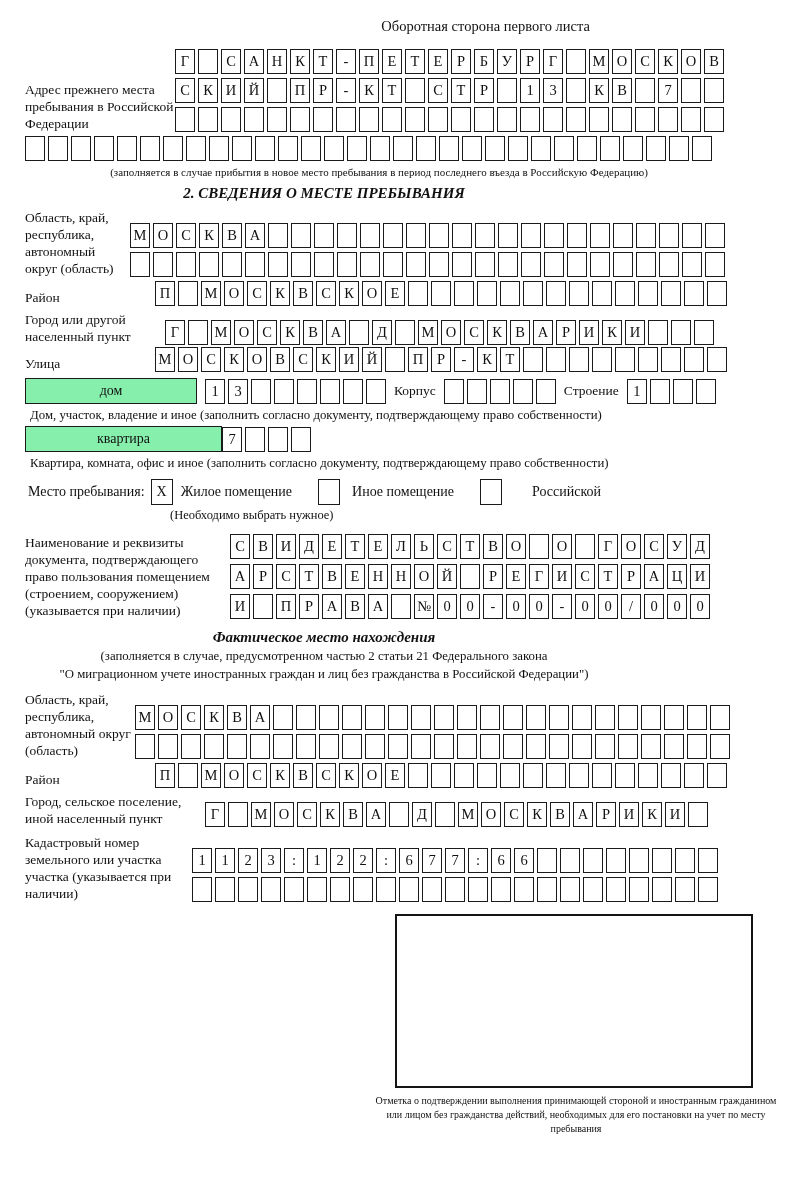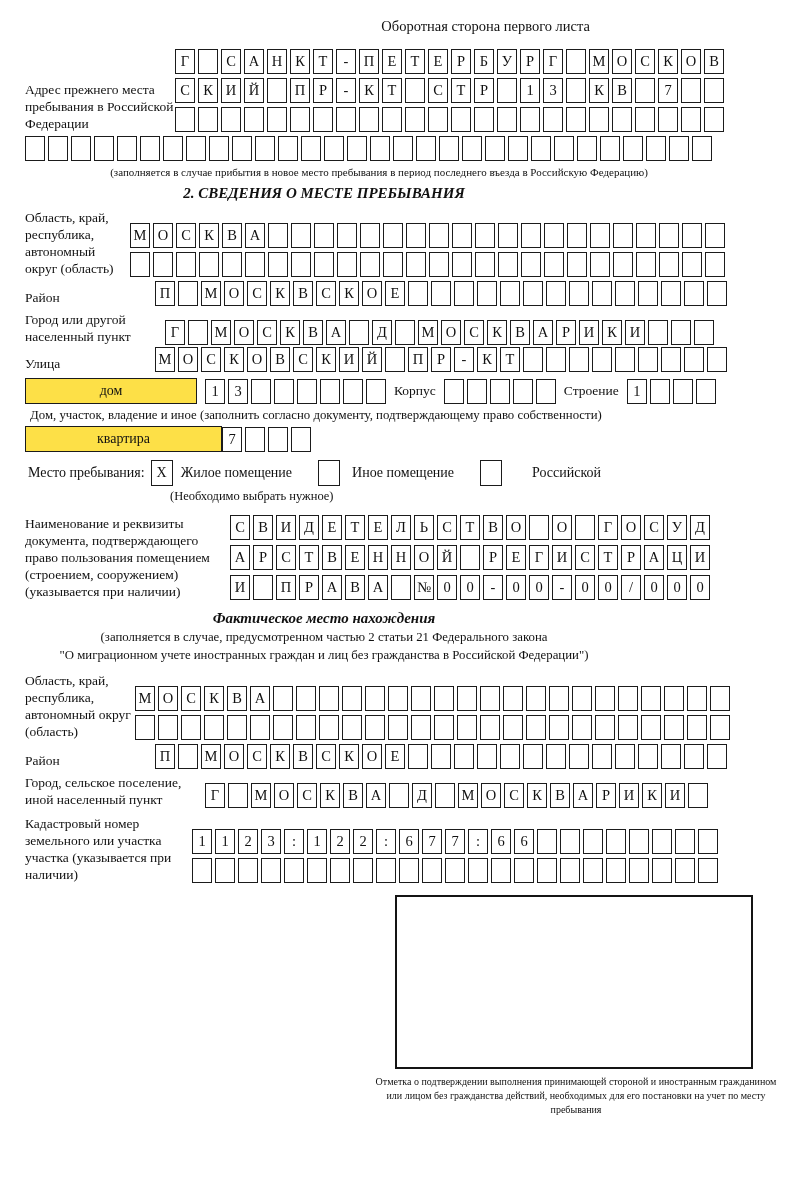--- a/index.html
+++ b/index.html
@@ -16,21 +16,21 @@
   .cell{
     flex:0 0 18px;width:18px;height:23px;border:1.5px solid #1b1b1b;
     display:flex;align-items:center;justify-content:center;
     font-size:14.5px;line-height:1;background:#fff;
   }
   .caption{font-size:11px;text-align:right;margin-top:5px;}
   .caption-left{font-size:12.8px;margin:4px 0 0 30px;}
   .sec-title{font-size:15px;font-weight:bold;text-align:center;margin-top:7px;font-style:italic;}
   .named-box{
     border:1.5px solid #1b1b1b;height:24px;display:flex;align-items:center;
-    justify-content:center;font-size:14px;background:#fde047;flex:0 0 auto;
+    justify-content:center;font-size:14px;background:#86efac;flex:0 0 auto;
   }
   .inline-label{font-size:13.5px;padding-top:4px;flex:0 0 auto;}
   .chk-row{display:flex;align-items:center;margin:8px 0 0 28px;font-size:14px;}
   .chk-box{
     width:20px;height:24px;border:1.5px solid #1b1b1b;display:flex;align-items:center;
     justify-content:center;font-size:14px;flex:0 0 auto;
   }
   .chk-note{font-size:12.5px;margin:3px 0 0 170px;}
   .mark-box{
     width:354px;height:170px;border:2px solid #141414;margin:12px 0 0 395px;background:#fff;
@@ -356,20 +356,21 @@
 
   <div class="frow mt3" style="align-items:center;">
     <div class="named-box" style="width:195px">квартира</div>
     <div class="cells">
         <span class="cell">7</span>
         <span class="cell"></span>
         <span class="cell"></span>
         <span class="cell"></span>
       </div>
   </div>
+  <div class="caption-left">Квартира, комната, офис и иное (заполнить согласно документу, подтверждающему право собственности)</div>
 
   <div class="chk-row">
     <span style="margin-right:6px;">Место пребывания:</span>
     <span class="chk-box" style="margin-right:8px;">X</span>
     <span style="margin-right:26px;">Жилое помещение</span>
     <span class="chk-box" style="margin-right:12px;"></span>
     <span style="margin-right:26px;">Иное помещение</span>
     <span class="chk-box" style="margin-right:30px;"></span>
     <span>Российской</span>
   </div>

